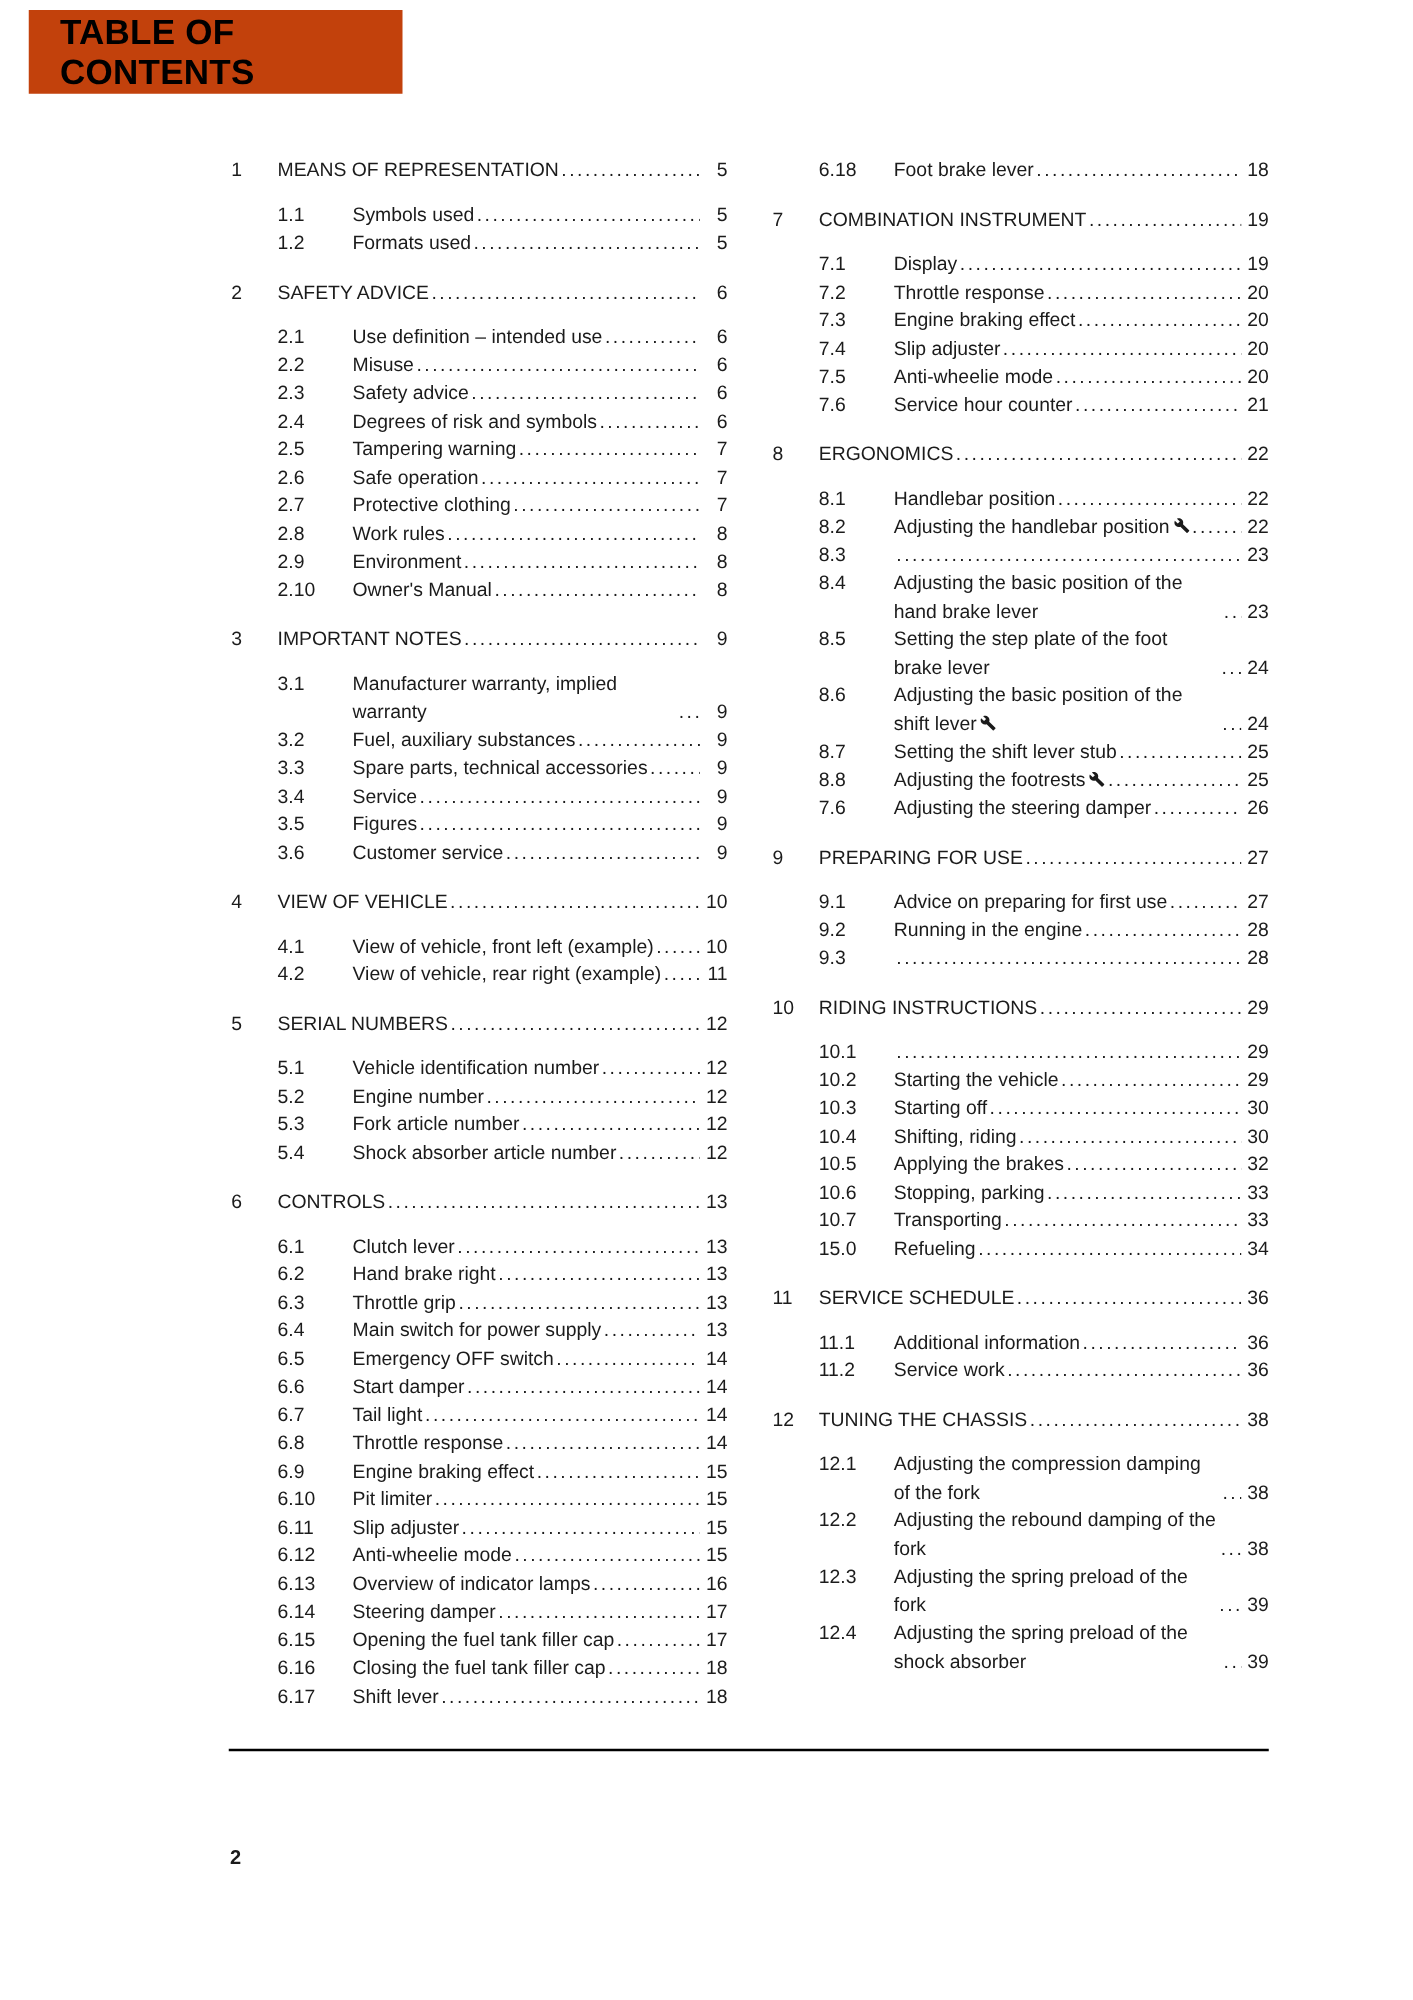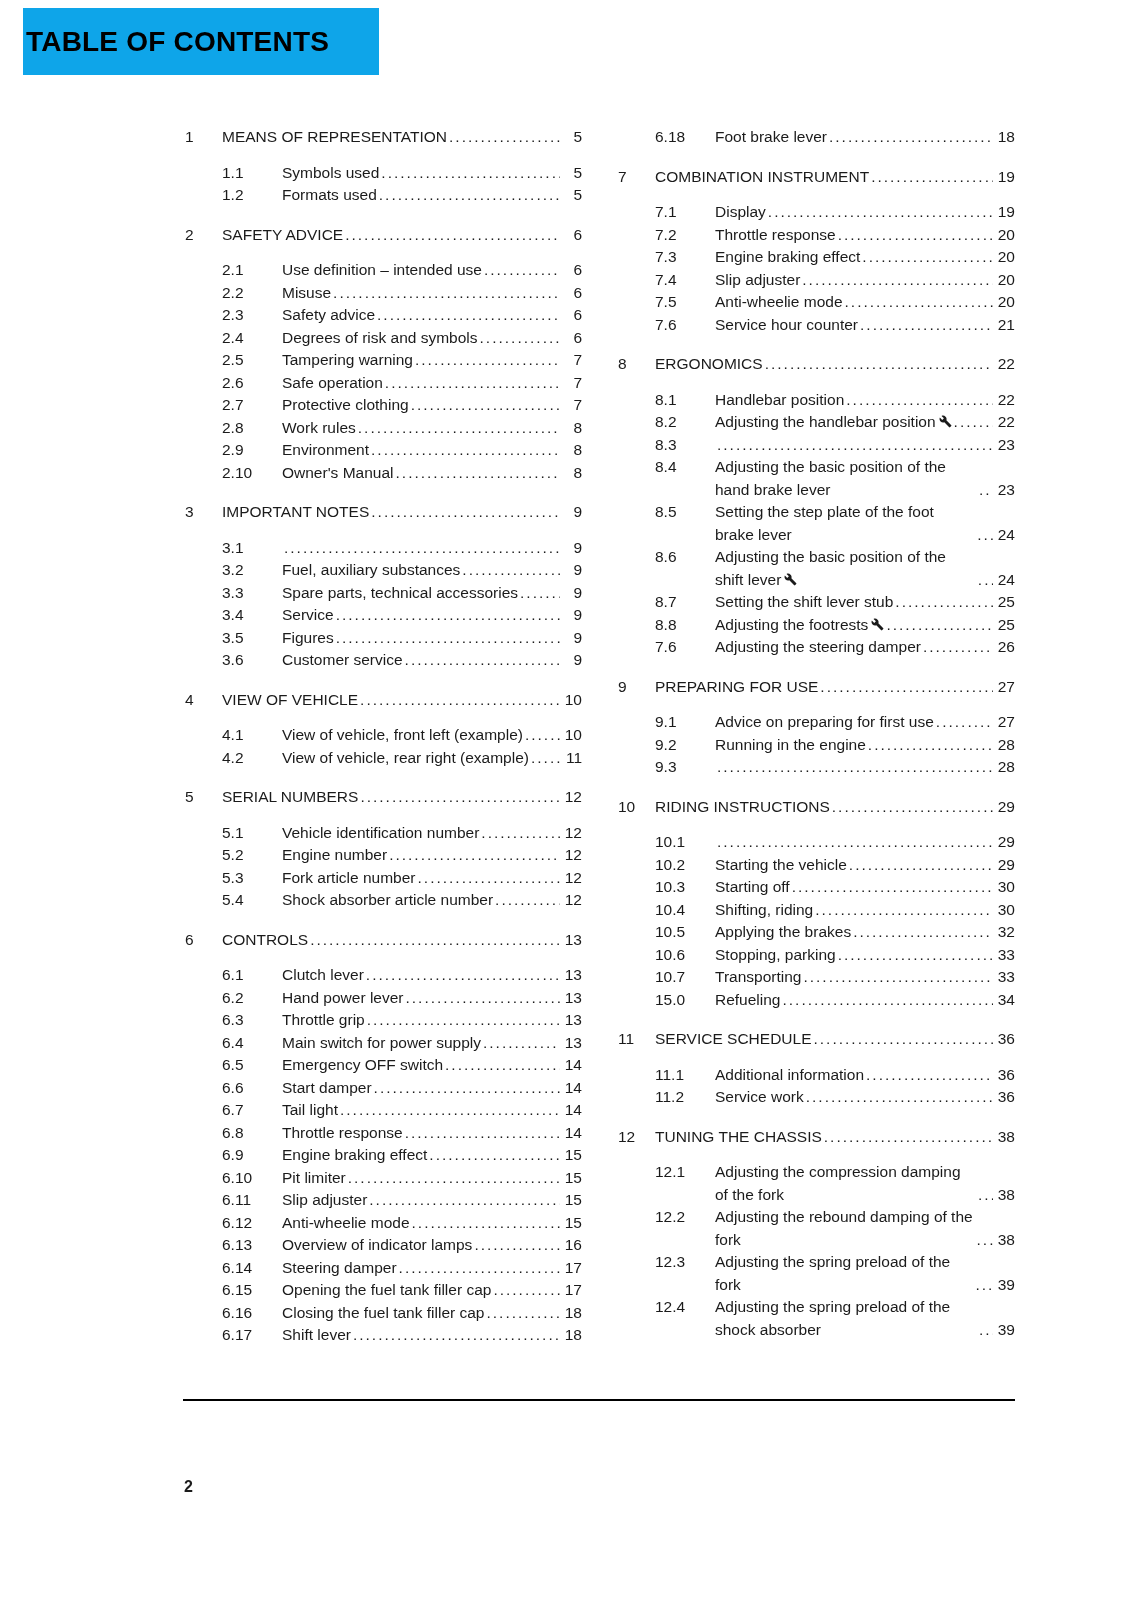--- a/index.html
+++ b/index.html
@@ -11,26 +11,26 @@
     font-family: "Liberation Sans", sans-serif;
     color: #1b1b1b;
     position: relative;
     overflow: hidden;
   }
 
   .header-box {
     position: absolute;
     left: 23px;
     top: 8px;
-    width: 356px;
+    width: 299px;
     height: 67px;
-    background: #0ea5e9;
+    background: #c2410c;
     display: flex;
     align-items: center;
-    padding-left: 3px;
+    padding-left: 25px;
   }
   .page-title {
     font-size: 28px;
     font-weight: 700;
     color: #000000;
     letter-spacing: 0.2px;
     margin: 0;
   }
 
   .toc-columns {
@@ -190,20 +190,21 @@
           <span class="e-page">8</span>
         </div>
         <div class="entry chapter">
           <span class="e-num">3</span>
           <span class="e-title">IMPORTANT NOTES</span>
           <span class="e-dots">................................................................................................................................................................</span>
           <span class="e-page">9</span>
         </div>
         <div class="entry section">
           <span class="e-num">3.1</span>
+          <span class="e-title">Manufacturer warranty, implied warranty</span>
           <span class="e-dots">................................................................................................................................................................</span>
           <span class="e-page">9</span>
         </div>
         <div class="entry section">
           <span class="e-num">3.2</span>
           <span class="e-title">Fuel, auxiliary substances</span>
           <span class="e-dots">................................................................................................................................................................</span>
           <span class="e-page">9</span>
         </div>
         <div class="entry section">
@@ -285,21 +286,21 @@
           <span class="e-page">13</span>
         </div>
         <div class="entry section">
           <span class="e-num">6.1</span>
           <span class="e-title">Clutch lever</span>
           <span class="e-dots">................................................................................................................................................................</span>
           <span class="e-page">13</span>
         </div>
         <div class="entry section">
           <span class="e-num">6.2</span>
-          <span class="e-title">Hand power lever</span>
+          <span class="e-title">Hand brake right</span>
           <span class="e-dots">................................................................................................................................................................</span>
           <span class="e-page">13</span>
         </div>
         <div class="entry section">
           <span class="e-num">6.3</span>
           <span class="e-title">Throttle grip</span>
           <span class="e-dots">................................................................................................................................................................</span>
           <span class="e-page">13</span>
         </div>
         <div class="entry section">

